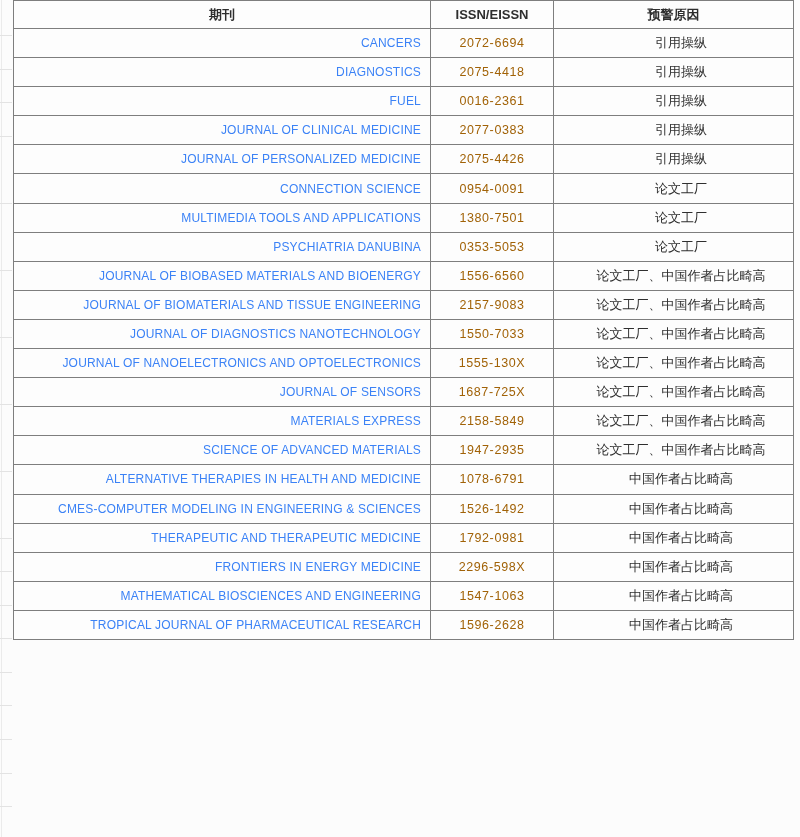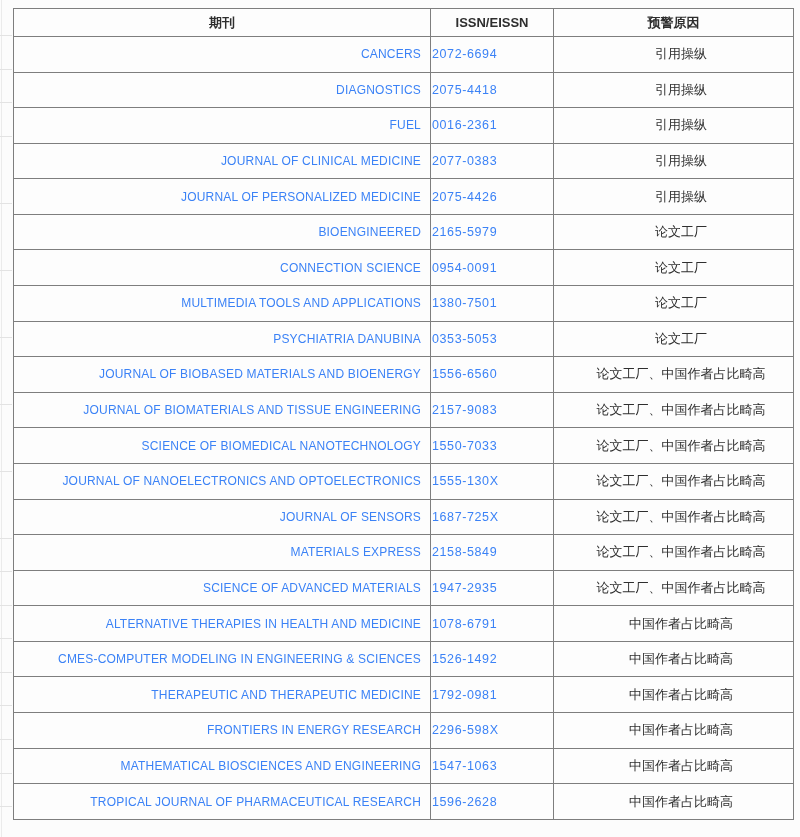--- a/index.html
+++ b/index.html
@@ -17,22 +17,22 @@
     position:absolute;left:0;top:3px;width:12px;height:832px;
     background:repeating-linear-gradient(
       to bottom,
       transparent 0px, transparent 32.5px,
       #e3e3e3 32.5px, #e3e3e3 33.5px);
   }
   .gutter-vline{
     position:absolute;left:1px;top:0;width:1px;height:837px;background:#ebebeb;
   }
   table.warning{
-    position:absolute;left:13px;top:8px;
-    width:780px;height:812px;
+    position:absolute;left:13px;top:0;
+    width:780px;height:640px;
     border-collapse:collapse;table-layout:fixed;
     background:#fdfdfd;
   }
   table.warning th, table.warning td{
     border:1px solid #7e7e7e;
     vertical-align:middle;
     overflow:hidden;white-space:nowrap;
     box-shadow:0 -1px 0 #dcdcdc; 
   }
   col.c1{width:417px;}
@@ -40,22 +40,22 @@
   col.c3{width:240px;}
   tr.head{height:28px;}
   th{
     font-size:13px;font-weight:bold;color:#2e2e2e;text-align:center;
   }
   td.journal{
     text-align:right;padding-right:9px;
     font-size:12px;color:#3b82f6;letter-spacing:0.2px;
   }
   td.issn{
-    text-align:left;
-    font-size:12.5px;color:#3b82f6;letter-spacing:0.6px;
+    text-align:center;
+    font-size:12.5px;color:#a16207;letter-spacing:0.6px;
   }
   td.reason{
     text-align:center;padding-left:16px;
     font-size:13px;color:#2f2f2f;
   }
 </style>
 </head>
 <body>
 
 <div class="page">
@@ -96,25 +96,20 @@
         <td class="journal">JOURNAL OF CLINICAL MEDICINE</td>
         <td class="issn">2077-0383</td>
         <td class="reason">引用操纵</td>
       </tr>
         <tr>
         <td class="journal">JOURNAL OF PERSONALIZED MEDICINE</td>
         <td class="issn">2075-4426</td>
         <td class="reason">引用操纵</td>
       </tr>
         <tr>
-        <td class="journal">BIOENGINEERED</td>
-        <td class="issn">2165-5979</td>
-        <td class="reason">论文工厂</td>
-      </tr>
-        <tr>
         <td class="journal">CONNECTION SCIENCE</td>
         <td class="issn">0954-0091</td>
         <td class="reason">论文工厂</td>
       </tr>
         <tr>
         <td class="journal">MULTIMEDIA TOOLS AND APPLICATIONS</td>
         <td class="issn">1380-7501</td>
         <td class="reason">论文工厂</td>
       </tr>
         <tr>
@@ -126,21 +121,21 @@
         <td class="journal">JOURNAL OF BIOBASED MATERIALS AND BIOENERGY</td>
         <td class="issn">1556-6560</td>
         <td class="reason">论文工厂、中国作者占比畸高</td>
       </tr>
         <tr>
         <td class="journal">JOURNAL OF BIOMATERIALS AND TISSUE ENGINEERING</td>
         <td class="issn">2157-9083</td>
         <td class="reason">论文工厂、中国作者占比畸高</td>
       </tr>
         <tr>
-        <td class="journal">SCIENCE OF BIOMEDICAL NANOTECHNOLOGY</td>
+        <td class="journal">JOURNAL OF DIAGNOSTICS NANOTECHNOLOGY</td>
         <td class="issn">1550-7033</td>
         <td class="reason">论文工厂、中国作者占比畸高</td>
       </tr>
         <tr>
         <td class="journal">JOURNAL OF NANOELECTRONICS AND OPTOELECTRONICS</td>
         <td class="issn">1555-130X</td>
         <td class="reason">论文工厂、中国作者占比畸高</td>
       </tr>
         <tr>
         <td class="journal">JOURNAL OF SENSORS</td>
@@ -166,21 +161,21 @@
         <td class="journal">CMES-COMPUTER MODELING IN ENGINEERING &amp; SCIENCES</td>
         <td class="issn">1526-1492</td>
         <td class="reason">中国作者占比畸高</td>
       </tr>
         <tr>
         <td class="journal">THERAPEUTIC AND THERAPEUTIC MEDICINE</td>
         <td class="issn">1792-0981</td>
         <td class="reason">中国作者占比畸高</td>
       </tr>
         <tr>
-        <td class="journal">FRONTIERS IN ENERGY RESEARCH</td>
+        <td class="journal">FRONTIERS IN ENERGY MEDICINE</td>
         <td class="issn">2296-598X</td>
         <td class="reason">中国作者占比畸高</td>
       </tr>
         <tr>
         <td class="journal">MATHEMATICAL BIOSCIENCES AND ENGINEERING</td>
         <td class="issn">1547-1063</td>
         <td class="reason">中国作者占比畸高</td>
       </tr>
         <tr>
         <td class="journal">TROPICAL JOURNAL OF PHARMACEUTICAL RESEARCH</td>

